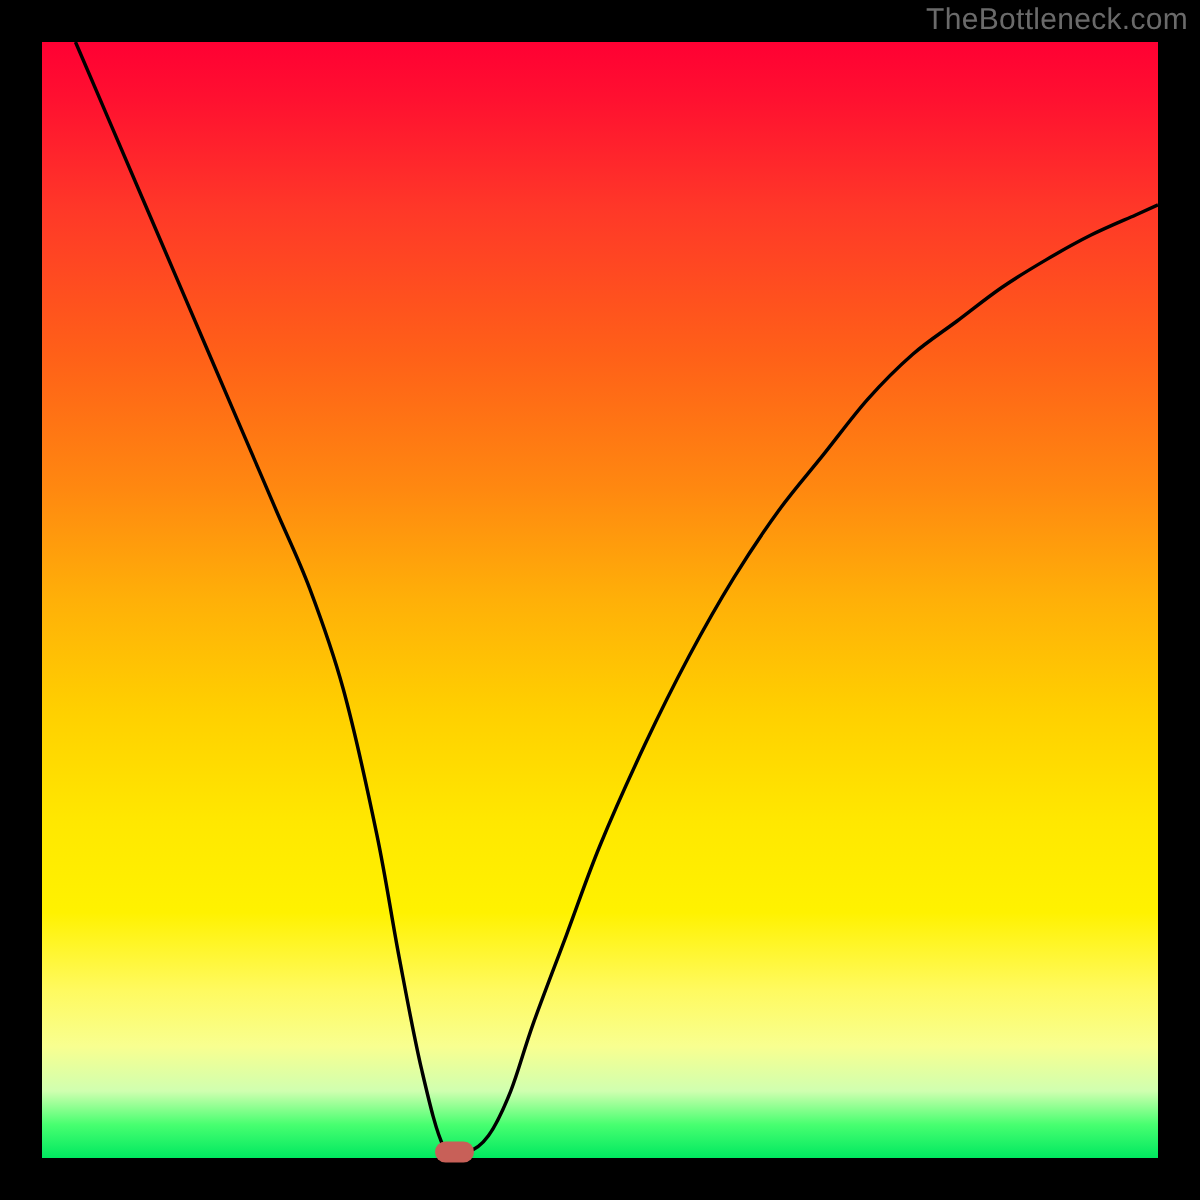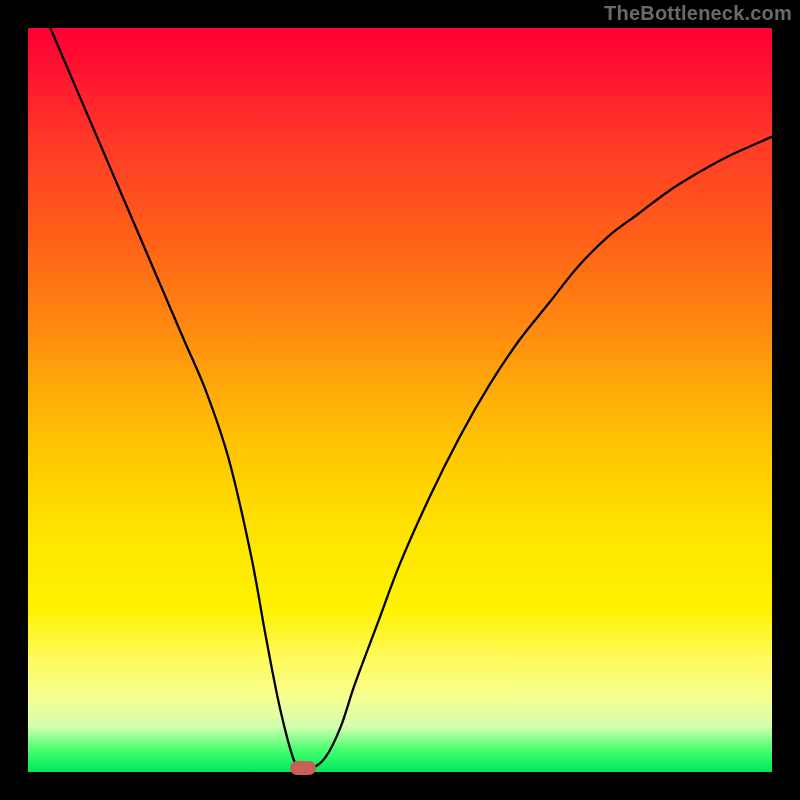--- a/index.html
+++ b/index.html
@@ -45,21 +45,21 @@
     background: #c86058;
     transform: translate(-50%, -50%);
   }
 
   .watermark {
     position: absolute;
     top: 2px;
     right: 8px;
     color: #6a6a6a;
     font-size: 20px;
-    font-weight: 700;
+    font-weight: 400;
     letter-spacing: 0.2px;
   }
 </style>
 </head>
 <body>
 
 <div class="frame">
   <svg class="curve-layer" viewBox="0 0 744 744" preserveAspectRatio="none">
     <path id="curve-path" d="M 22.32 0 C 26.04 8.679999999999987, 37.2 34.71999999999993, 44.64 52.07999999999993 C 52.08 69.43999999999993, 59.519999999999996 86.79999999999995, 66.96 104.15999999999997 C 74.39999999999999 121.51999999999998, 81.84 138.88, 89.28 156.24 C 96.72 173.60000000000002, 104.16 190.96000000000006, 111.6 208.32000000000005 C 119.03999999999999 225.68000000000004, 126.47999999999999 243.04, 133.92 260.4 C 141.35999999999999 277.76, 148.79999999999998 295.12, 156.23999999999998 312.48 C 163.67999999999998 329.84000000000003, 171.12 344.72, 178.56 364.56 C 186 384.4, 193.44000000000003 404.24, 200.88000000000002 431.52000000000004 C 208.32000000000002 458.80000000000007, 217 498.48, 223.2 528.24 C 229.39999999999998 558, 233.12 584.0400000000001, 238.08 610.08 C 243.04000000000002 636.12, 248 663.4000000000001, 252.96 684.48 C 257.92 705.56, 262.88 727.26, 267.84 736.56 C 272.79999999999995 745.8599999999999, 277.76 741.52, 282.72 740.28 C 287.68000000000006 739.04, 292.64000000000004 735.94, 297.6 729.12 C 302.56 722.3, 307.52 711.76, 312.47999999999996 699.36 C 317.43999999999994 686.96, 321.16 672.08, 327.36 654.72 C 333.56 637.36, 342.24 615.0400000000001, 349.68 595.2 C 357.12 575.36, 363.32 556.76, 372 535.68 C 380.68 514.5999999999999, 391.84000000000003 489.8, 401.76000000000005 468.72 C 411.68000000000006 447.64000000000004, 421.6 427.8, 431.52 409.2 C 441.43999999999994 390.59999999999997, 451.35999999999996 373.24, 461.28 357.12 C 471.2 341, 481.12 326.12, 491.04 312.48 C 500.96000000000004 298.84000000000003, 510.88 287.67999999999995, 520.8 275.28 C 530.7199999999999 262.88, 540.6399999999999 249.23999999999998, 550.56 238.07999999999998 C 560.48 226.92, 570.4000000000001 217.00000000000006, 580.32 208.32000000000005 C 590.24 199.64000000000004, 600.16 193.44000000000003, 610.0799999999999 186 C 619.9999999999999 178.55999999999997, 629.9200000000001 170.49999999999997, 639.84 163.67999999999995 C 649.76 156.85999999999993, 659.6800000000001 150.90799999999993, 669.6 145.07999999999993 C 679.52 139.25199999999992, 689.44 133.67199999999997, 699.36 128.712 C 709.28 123.75200000000001, 721.6800000000001 118.66800000000006, 729.12 115.32000000000005 C 736.56 111.97200000000004, 741.52 109.73999999999994, 744 108.62399999999991" fill="none" stroke="#000" stroke-width="2.3"></path>
   </svg>

